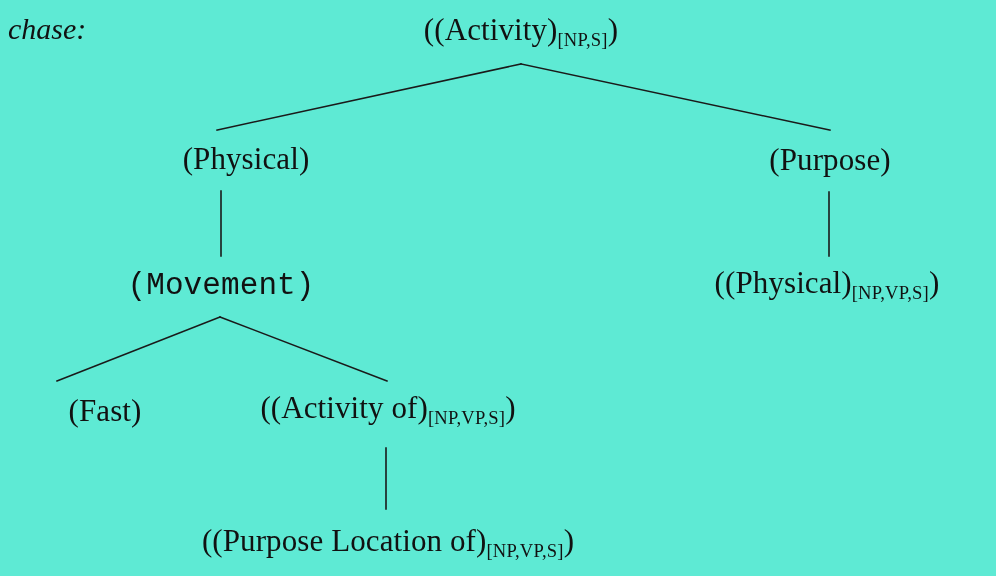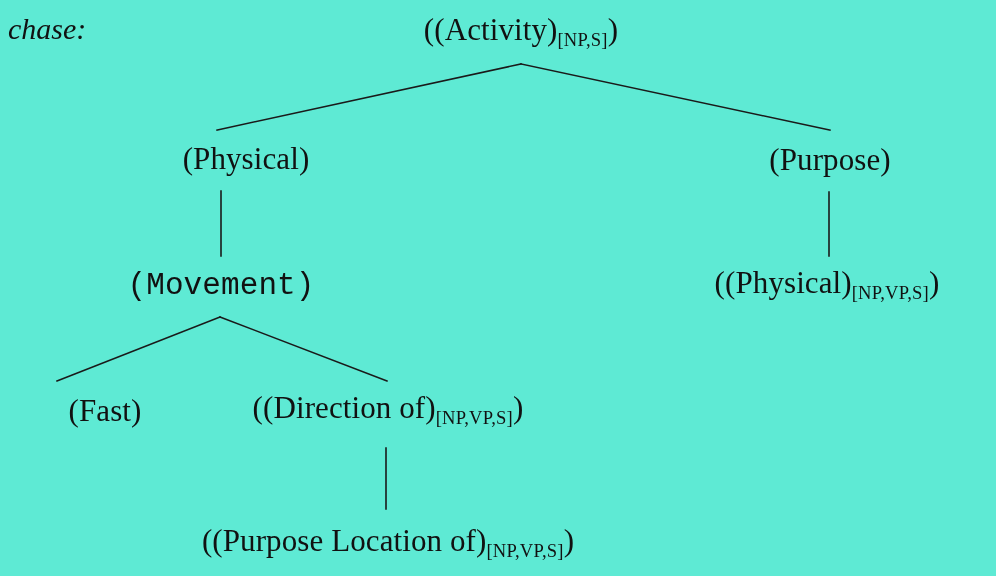--- a/index.html
+++ b/index.html
@@ -67,17 +67,17 @@
       <line x1="386" y1="448" x2="386" y2="509" stroke="#1a1a1a" stroke-width="1.6" stroke-linecap="square"></line>
     </svg>
 
   <div id="nodes-layer">
       <div class="node" style="left: 521px; top: 32px;"><span>((Activity)</span><span class="sub">[NP,S]</span><span>)</span></div>
       <div class="node" style="left: 222px; top: 158px; margin-left: 24px;"><span>(Physical)</span></div>
       <div class="node" style="left: 830px; top: 159px;"><span>(Purpose)</span></div>
       <div class="node" style="left: 221px; top: 285px; font-family: Liberation Mono, monospace;"><span>(Movement)</span></div>
       <div class="node" style="left: 827px; top: 285px;"><span>((Physical)</span><span class="sub">[NP,VP,S]</span><span>)</span></div>
       <div class="node" style="left: 63px; top: 410px; margin-left: 42px;"><span>(Fast)</span></div>
-      <div class="node" style="left: 388px; top: 410px;"><span>((Direction of)</span><span class="sub">[NP,VP,S]</span><span>)</span></div>
+      <div class="node" style="left: 388px; top: 410px;"><span>((Activity of)</span><span class="sub">[NP,VP,S]</span><span>)</span></div>
       <div class="node" style="left: 388px; top: 543px;"><span>((Purpose Location of)</span><span class="sub">[NP,VP,S]</span><span>)</span></div>
     </div>
 
 </div>
 
 </body></html>

